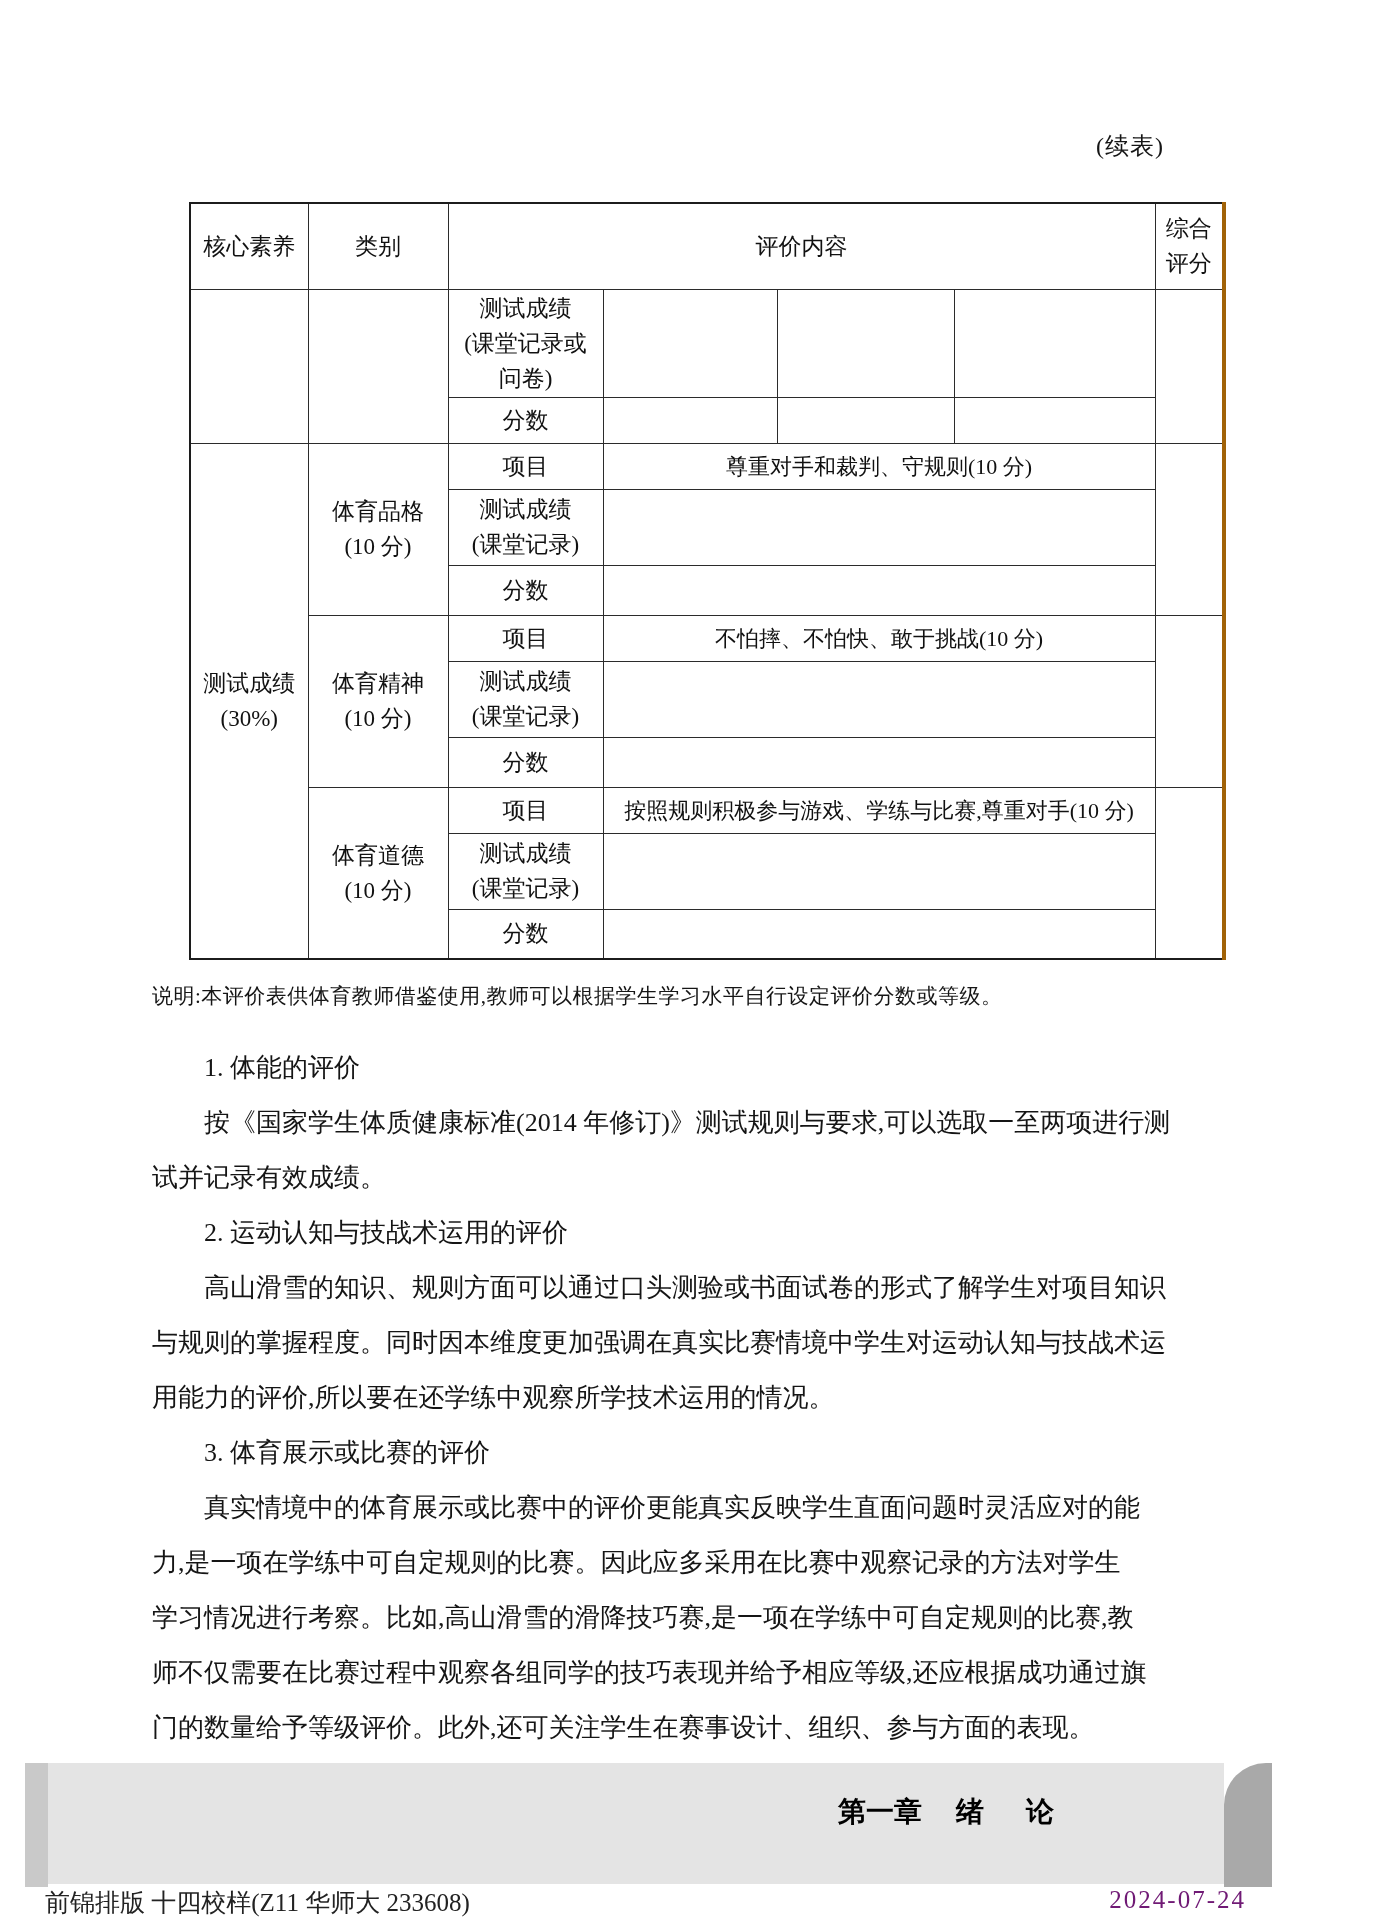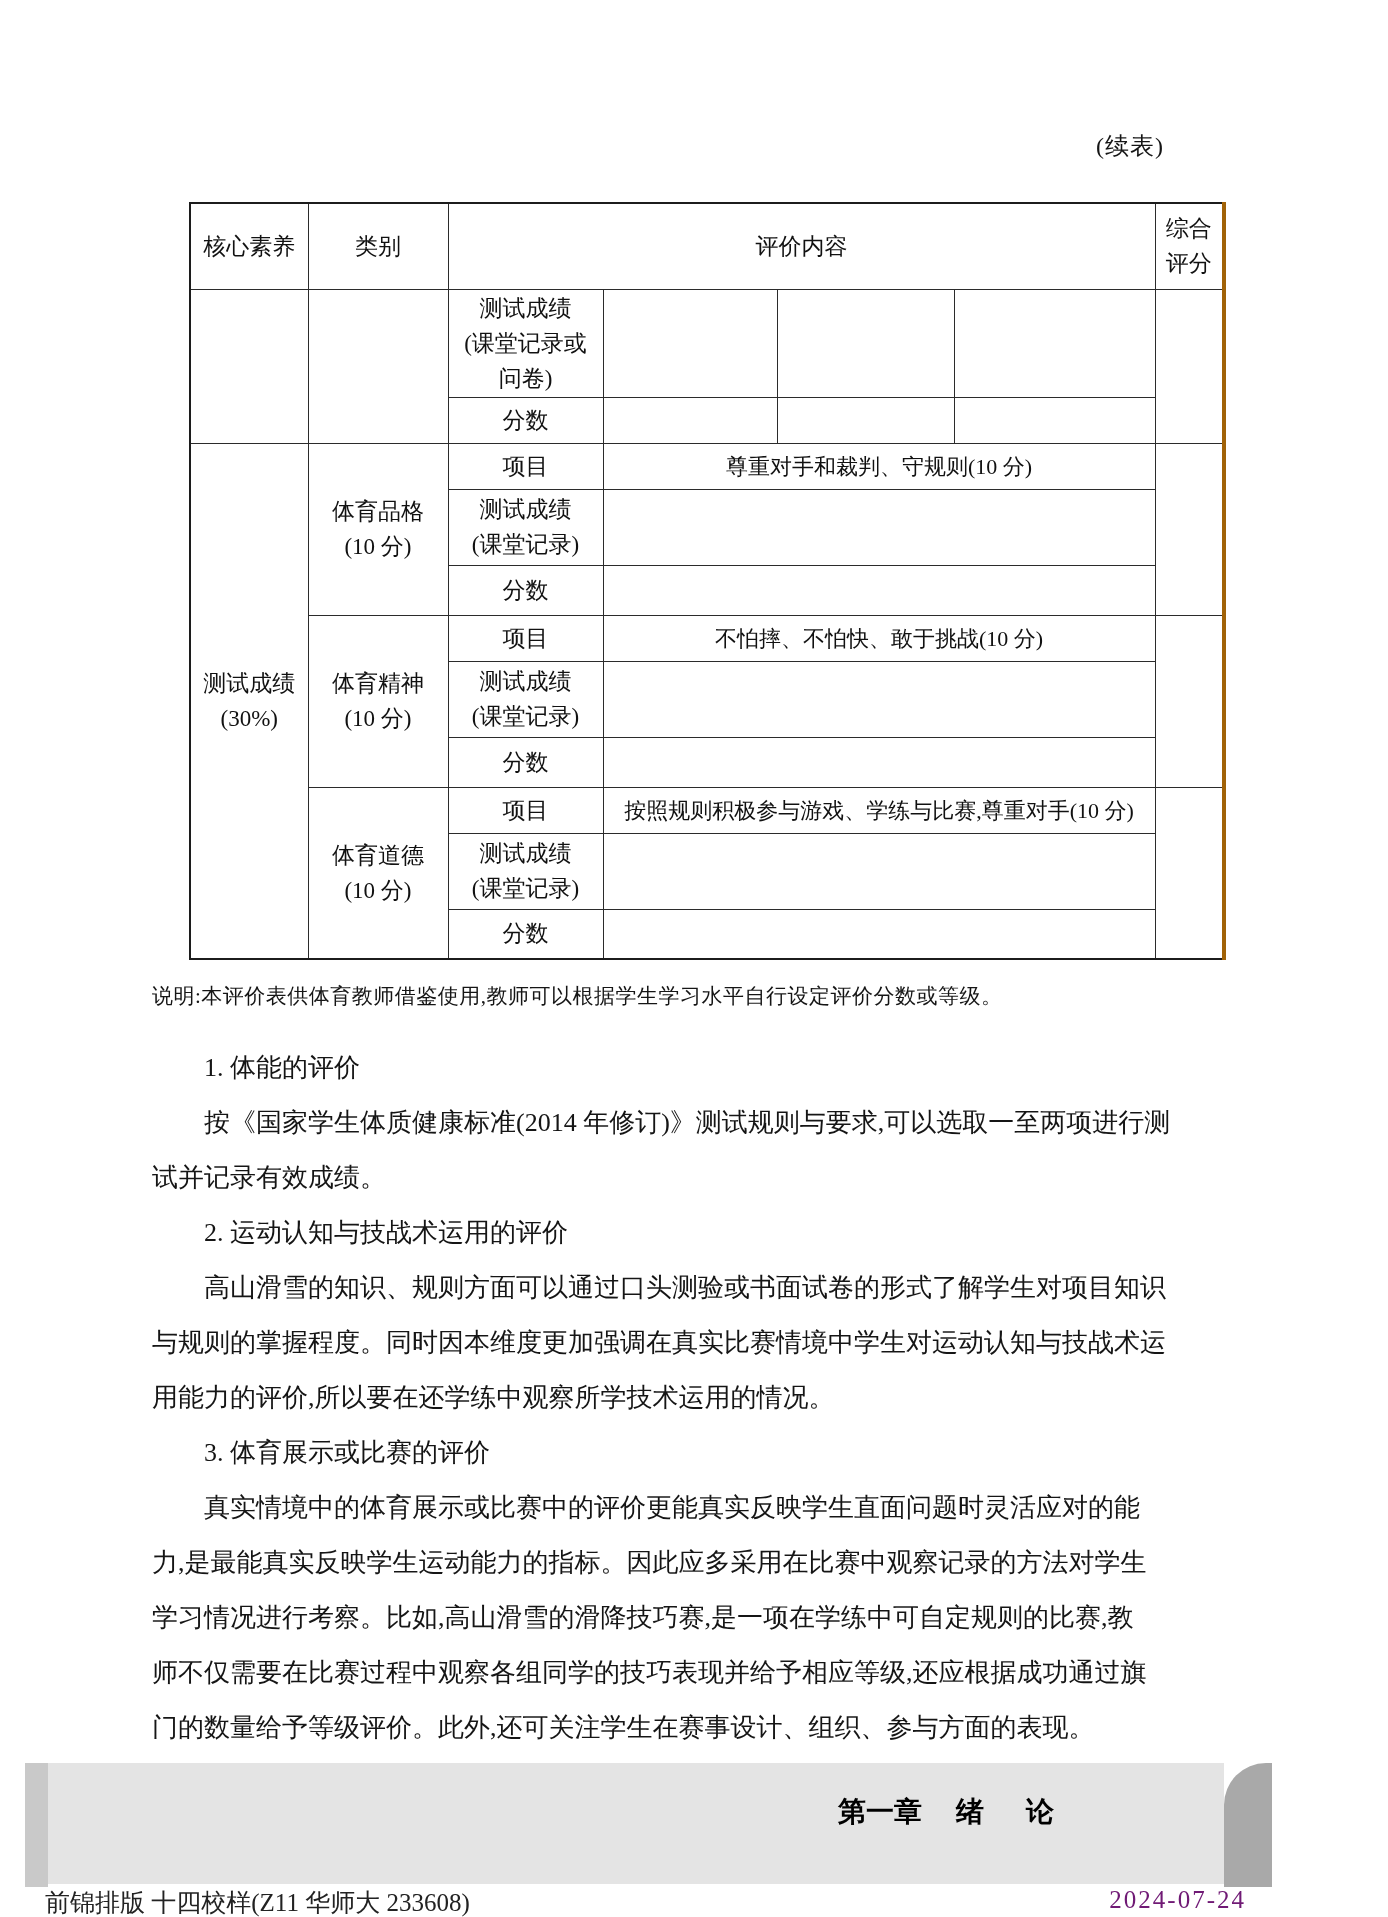--- a/index.html
+++ b/index.html
@@ -164,21 +164,21 @@
     <div class="line indent">按《国家学生体质健康标准(2014 年修订)》测试规则与要求,可以选取一至两项进行测</div>
     <div class="line">试并记录有效成绩。</div>
 
     <div class="line indent">2. 运动认知与技战术运用的评价</div>
     <div class="line indent">高山滑雪的知识、规则方面可以通过口头测验或书面试卷的形式了解学生对项目知识</div>
     <div class="line">与规则的掌握程度。同时因本维度更加强调在真实比赛情境中学生对运动认知与技战术运</div>
     <div class="line">用能力的评价,所以要在还学练中观察所学技术运用的情况。</div>
 
     <div class="line indent">3. 体育展示或比赛的评价</div>
     <div class="line indent">真实情境中的体育展示或比赛中的评价更能真实反映学生直面问题时灵活应对的能</div>
-    <div class="line">力,是最能真实反映学生运动能力的指标。因此应多采用在比赛中观察记录的方法对学生</div>
+    <div class="line">力,是一项在学练中可自定规则的比赛。因此应多采用在比赛中观察记录的方法对学生</div>
     <div class="line">学习情况进行考察。比如,高山滑雪的滑降技巧赛,是一项在学练中可自定规则的比赛,教</div>
     <div class="line">师不仅需要在比赛过程中观察各组同学的技巧表现并给予相应等级,还应根据成功通过旗</div>
     <div class="line">门的数量给予等级评价。此外,还可关注学生在赛事设计、组织、参与方面的表现。</div>
   </div>
 
   <div class="footer-band"></div>
   <div class="fold-mark"></div>
   <div class="footer-tab">
     <span class="page-num">13</span>
   </div>

